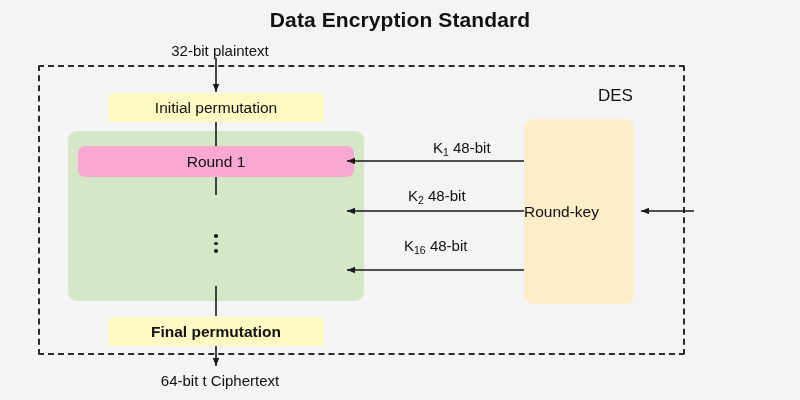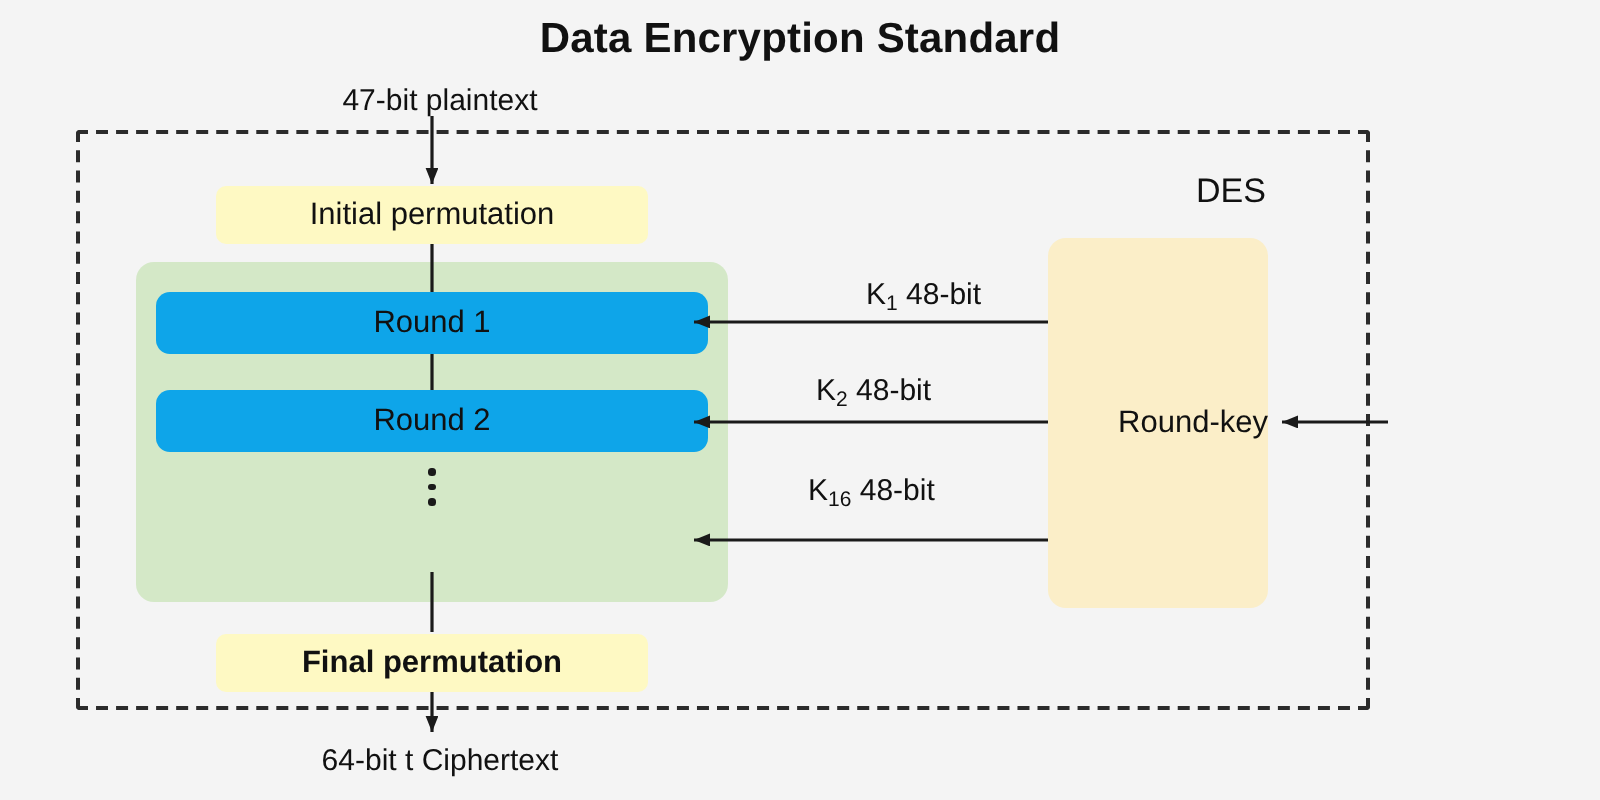--- a/index.html
+++ b/index.html
@@ -93,21 +93,21 @@
     width: 296px;
     height: 170px;
     background: #d4e8c7;
     border-radius: 9px;
   }
   .round-box {
     position: absolute;
     left: 10px;
     width: 276px;
     height: 31px;
-    background: #0ea5e9;
+    background: #f9a8d4;
     border-radius: 7px;
     display: flex;
     align-items: center;
     justify-content: center;
     font-size: 15.5px;
     color: #111;
   }
   .round-1  { top: 15px; }
   .round-2  { top: 64px; }
   .round-16 { top: 124px; }
@@ -131,21 +131,21 @@
   .gen-box {
     position: absolute;
     left: 524px;
     top: 119px;
     width: 110px;
     height: 185px;
     background: #fbeec8;
     border-radius: 9px;
     display: flex;
     flex-direction: column;
-    align-items: flex-end;
+    align-items: flex-start;
     justify-content: center;
     font-size: 15.5px;
     line-height: 20px;
     color: #111;
     text-align: center;
   }
   .key-label {
     position: absolute;
     font-size: 15px;
     color: #111;
@@ -170,35 +170,32 @@
     pointer-events: none;
   }
 </style>
 </head>
 <body>
 
 <div id="stage">
 
   <div class="title">Data Encryption Standard</div>
 
-  <div class="io-label label-plaintext">47-bit plaintext</div>
+  <div class="io-label label-plaintext">32-bit plaintext</div>
 
   <div class="des-box"></div>
   <div class="des-label">DES</div>
 
   <div class="perm-box perm-initial">
     <span>Initial permutation</span>
   </div>
 
   <div class="rounds-wrap">
     <div class="round-box round-1">
       <span>Round 1</span>
-    </div>
-    <div class="round-box round-2">
-      <span>Round 2</span>
     </div>
     <div class="vdots">
       <span></span>
         <span></span>
         <span></span>
     </div>
   </div>
 
   <div class="perm-box perm-final">
     <span>Final permutation</span>

